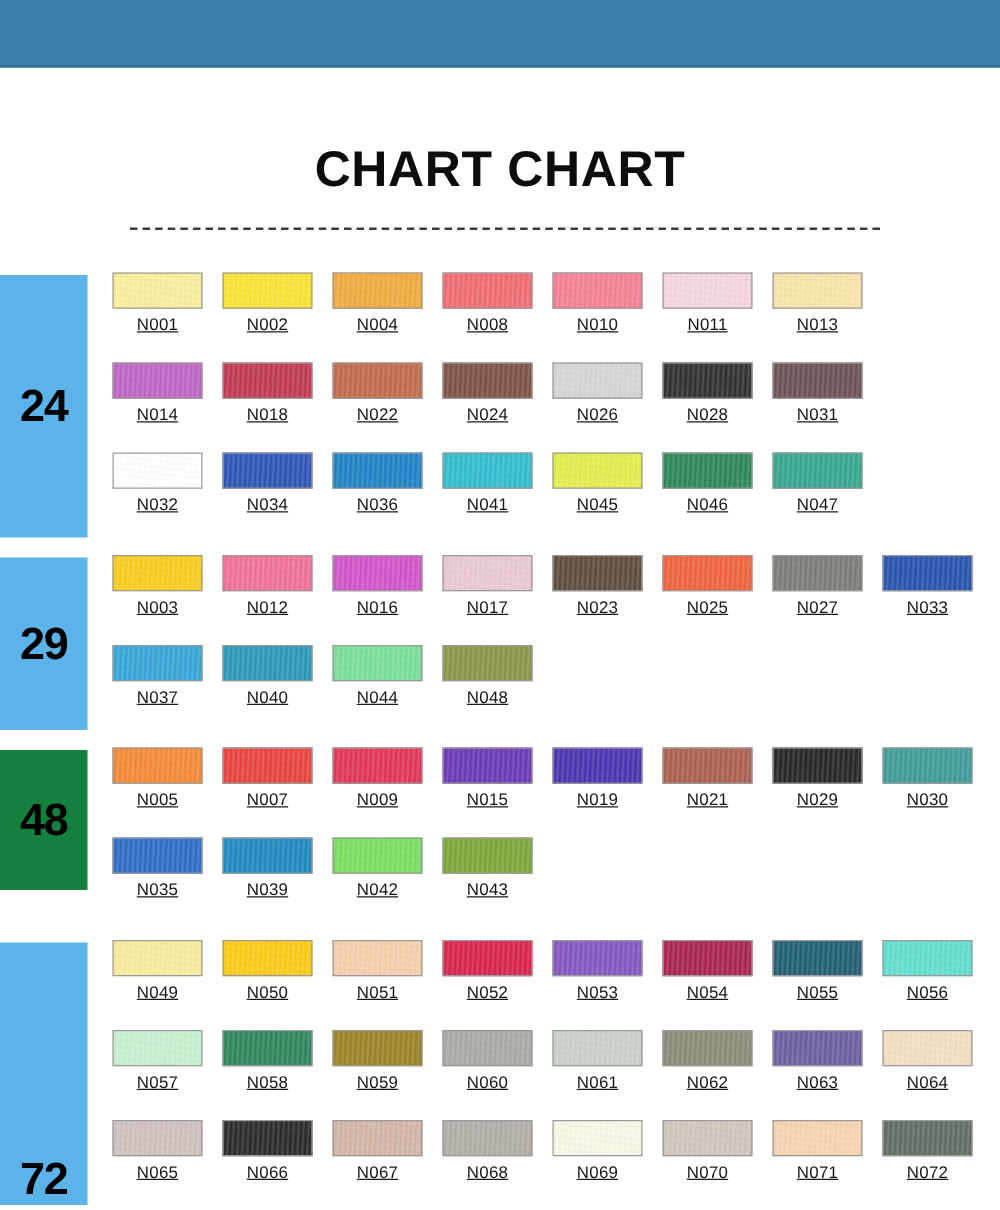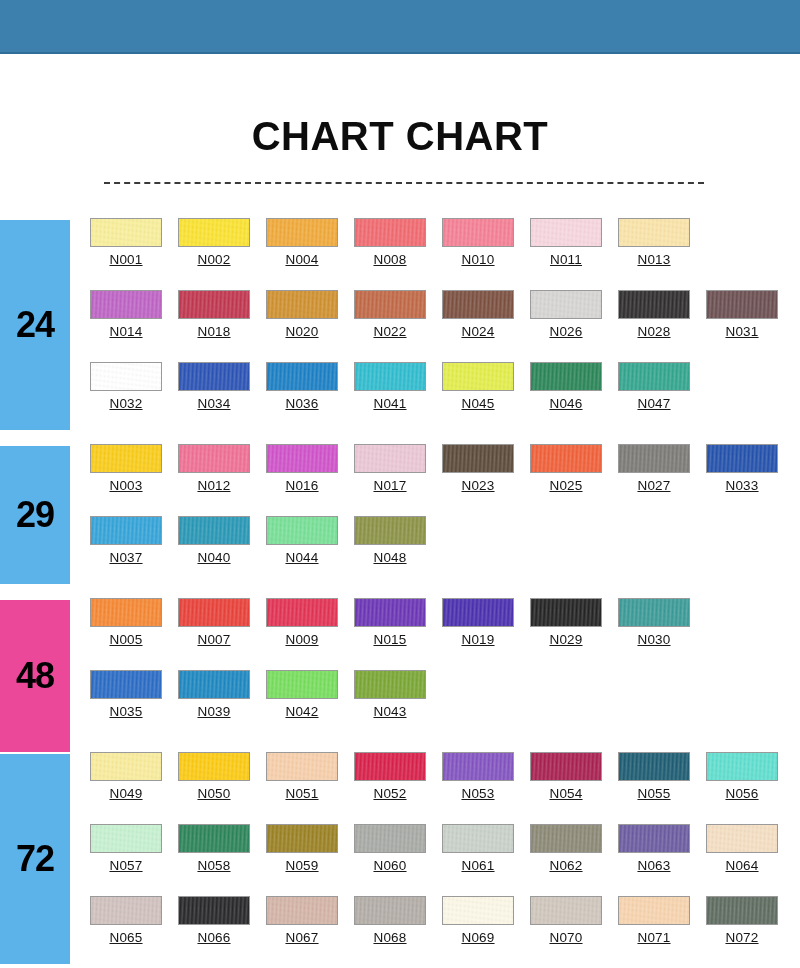--- a/index.html
+++ b/index.html
@@ -191,26 +191,20 @@
             </div>
             <div class="swatch-label">N014</div>
           </div>
           <div class="swatch-cell">
             <div class="swatch-box" style="background: rgb(192, 54, 79);">
               <span class="grain"></span>
             </div>
             <div class="swatch-label">N018</div>
           </div>
           <div class="swatch-cell">
-            <div class="swatch-box" style="background: rgb(207, 144, 47);">
-              <span class="grain"></span>
-            </div>
-            <div class="swatch-label">N020</div>
-          </div>
-          <div class="swatch-cell">
             <div class="swatch-box" style="background: rgb(192, 104, 70);">
               <span class="grain"></span>
             </div>
             <div class="swatch-label">N022</div>
           </div>
           <div class="swatch-cell">
             <div class="swatch-box" style="background: rgb(123, 80, 64);">
               <span class="grain"></span>
             </div>
             <div class="swatch-label">N024</div>
@@ -357,21 +351,21 @@
           <div class="swatch-cell">
             <div class="swatch-box" style="background: rgb(139, 146, 69);">
               <span class="grain"></span>
             </div>
             <div class="swatch-label">N048</div>
           </div>
         </div>
       </div>
     </div>
     <div class="group" style="height: 154px;">
-      <div class="group-badge" style="background: #ec4899; height: 152px;">
+      <div class="group-badge" style="background: #15803d; height: 112px;">
         <span>48</span>
       </div>
       <div class="group-rows">
         <div class="swatch-row">
           <div class="swatch-cell">
             <div class="swatch-box" style="background: rgb(245, 135, 51);">
               <span class="grain"></span>
             </div>
             <div class="swatch-label">N005</div>
           </div>
@@ -391,20 +385,26 @@
             <div class="swatch-box" style="background: rgb(107, 53, 181);">
               <span class="grain"></span>
             </div>
             <div class="swatch-label">N015</div>
           </div>
           <div class="swatch-cell">
             <div class="swatch-box" style="background: rgb(74, 47, 174);">
               <span class="grain"></span>
             </div>
             <div class="swatch-label">N019</div>
+          </div>
+          <div class="swatch-cell">
+            <div class="swatch-box" style="background: rgb(169, 94, 76);">
+              <span class="grain"></span>
+            </div>
+            <div class="swatch-label">N021</div>
           </div>
           <div class="swatch-cell">
             <div class="swatch-box" style="background: rgb(35, 35, 35);">
               <span class="grain"></span>
             </div>
             <div class="swatch-label">N029</div>
           </div>
           <div class="swatch-cell">
             <div class="swatch-box" style="background: rgb(59, 154, 151);">
               <span class="grain"></span>
@@ -434,21 +434,21 @@
           <div class="swatch-cell">
             <div class="swatch-box" style="background: rgb(122, 166, 53);">
               <span class="grain"></span>
             </div>
             <div class="swatch-label">N043</div>
           </div>
         </div>
       </div>
     </div>
     <div class="group" style="height: 226px;">
-      <div class="group-badge" style="background: rgb(92, 179, 234); height: 210px;">
+      <div class="group-badge" style="background: rgb(92, 179, 234); height: 210px; align-items: flex-end;">
         <span>72</span>
       </div>
       <div class="group-rows">
         <div class="swatch-row">
           <div class="swatch-cell">
             <div class="swatch-box" style="background: rgb(248, 235, 155);">
               <span class="grain"></span>
             </div>
             <div class="swatch-label">N049</div>
           </div>

